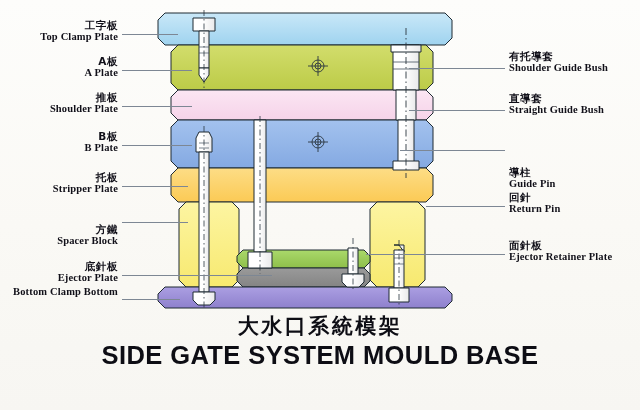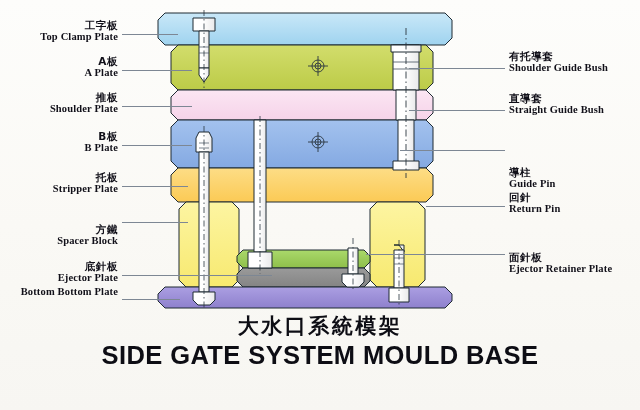--- a/index.html
+++ b/index.html
@@ -230,40 +230,40 @@
   </div>
   <div class="label" style="right:522px;top:224px;">
     <span class="cn">方鐵</span>
     <span class="en">Spacer Block</span>
   </div>
   <div class="label" style="right:522px;top:261px;">
     <span class="cn">底針板</span>
     <span class="en">Ejector Plate</span>
   </div>
   <div class="label" style="right:522px;top:286px;">
-    <span class="en">Bottom Bottom Plate</span>
+    <span class="en">Bottom Clamp Bottom</span>
   </div>
 
   <div class="label right" style="left:509px;top:93px;">
     <span class="cn">直導套</span>
     <span class="en">Straight Guide Bush</span>
   </div>
   <div class="label right" style="left:509px;top:51px;">
     <span class="cn">有托導套</span>
     <span class="en">Shoulder Guide Bush</span>
   </div>
   <div class="label right" style="left:509px;top:134px;margin-top:33px;">
     <span class="cn">導柱</span>
     <span class="en">Guide Pin</span>
   </div>
   <div class="label right" style="left:509px;top:192px;">
     <span class="cn">回針</span>
     <span class="en">Return Pin</span>
   </div>
-  <div class="label right" style="left:509px;top:252px;">
+  <div class="label right" style="left:509px;top:240px;">
     <span class="cn">面針板</span>
     <span class="en">Ejector Retainer Plate</span>
   </div>
 
   <div class="title-cn">大水口系統模架</div>
   <div class="title-en">SIDE GATE SYSTEM MOULD BASE</div>
 
 </div>
 
 </body></html>

